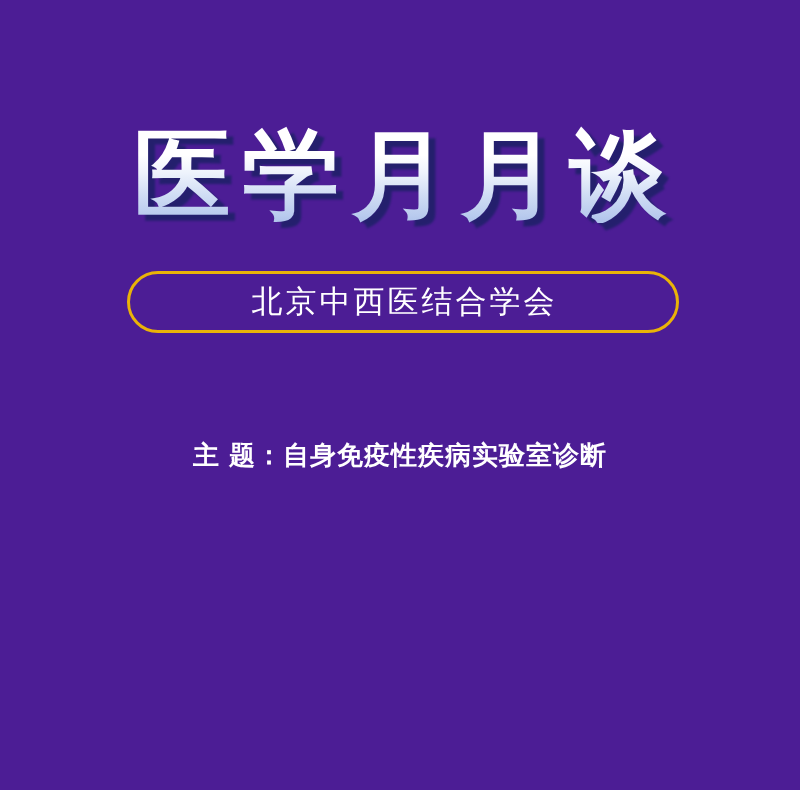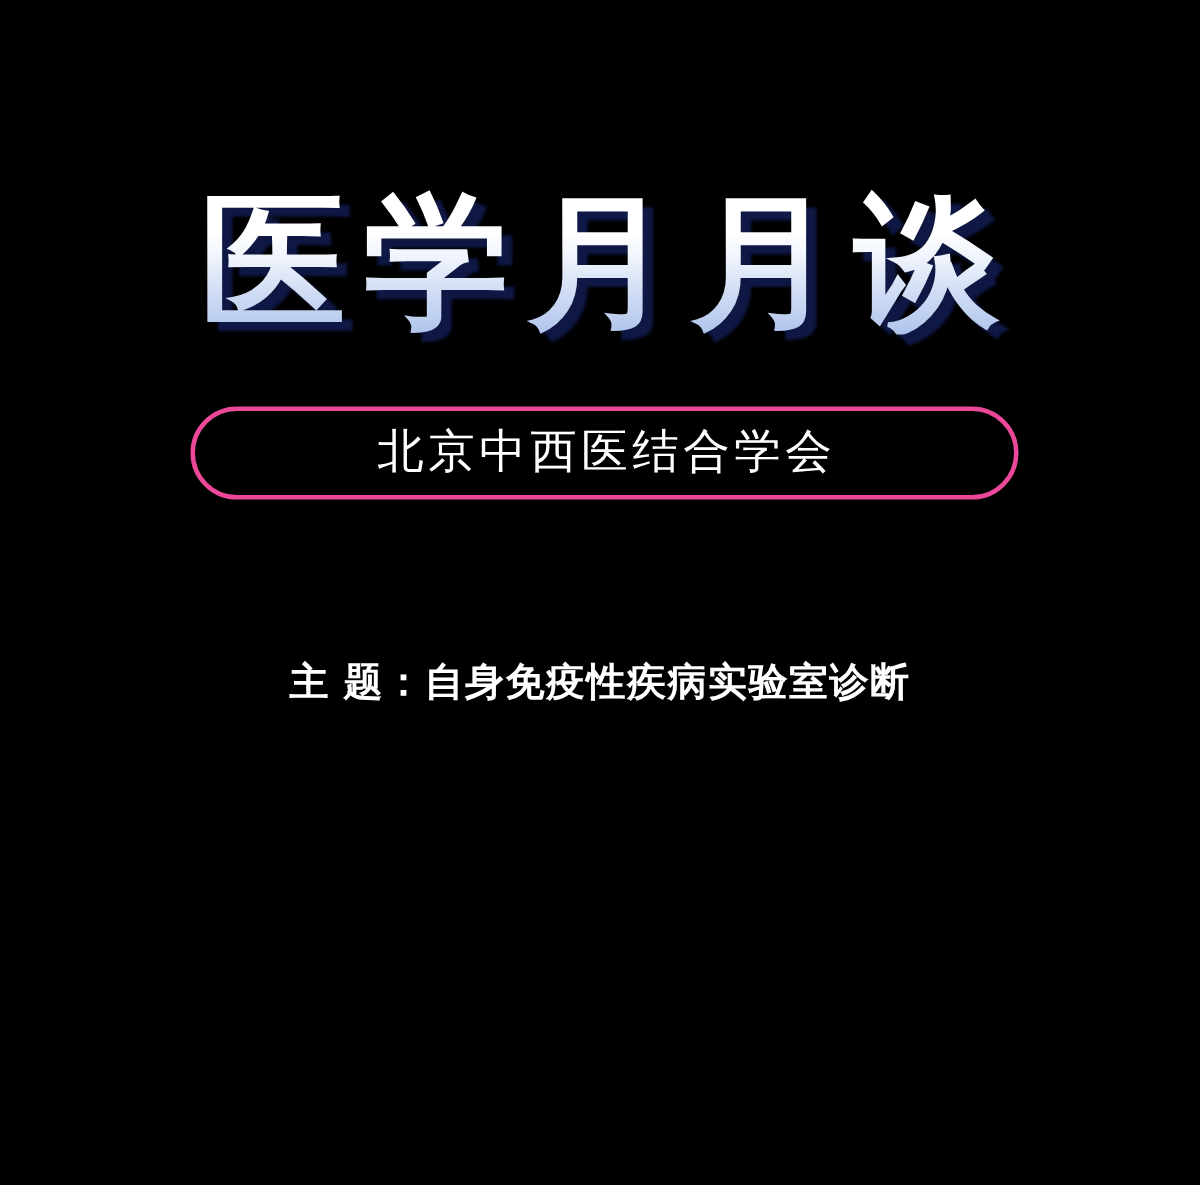--- a/index.html
+++ b/index.html
@@ -11,21 +11,21 @@
     width: 800px;
     height: 790px;
     overflow: hidden;
     font-family: "Liberation Serif", "DejaVu Serif", serif;
   }
 
   #poster {
     position: relative;
     width: 800px;
     height: 790px;
-    background: #000000;
+    background: #4c1d95;
     overflow: hidden;
   }
 
   
   .title-wrap {
     position: absolute;
     top: 126px;
     left: 0;
     width: 800px;
     text-align: center;
@@ -71,21 +71,21 @@
     -webkit-text-fill-color: transparent;
   }
 
   
   .pill {
     position: absolute;
     left: 127px;
     top: 271px;
     width: 546px;
     height: 56px;
-    border: 3px solid #ec4899;
+    border: 3px solid #eab308;
     border-radius: 34px;
     box-sizing: content-box;
     display: flex;
     align-items: center;
     justify-content: center;
   }
 
   .pill-label {
     font-family: "DejaVu Serif", "Liberation Serif", serif;
     font-size: 31px;

